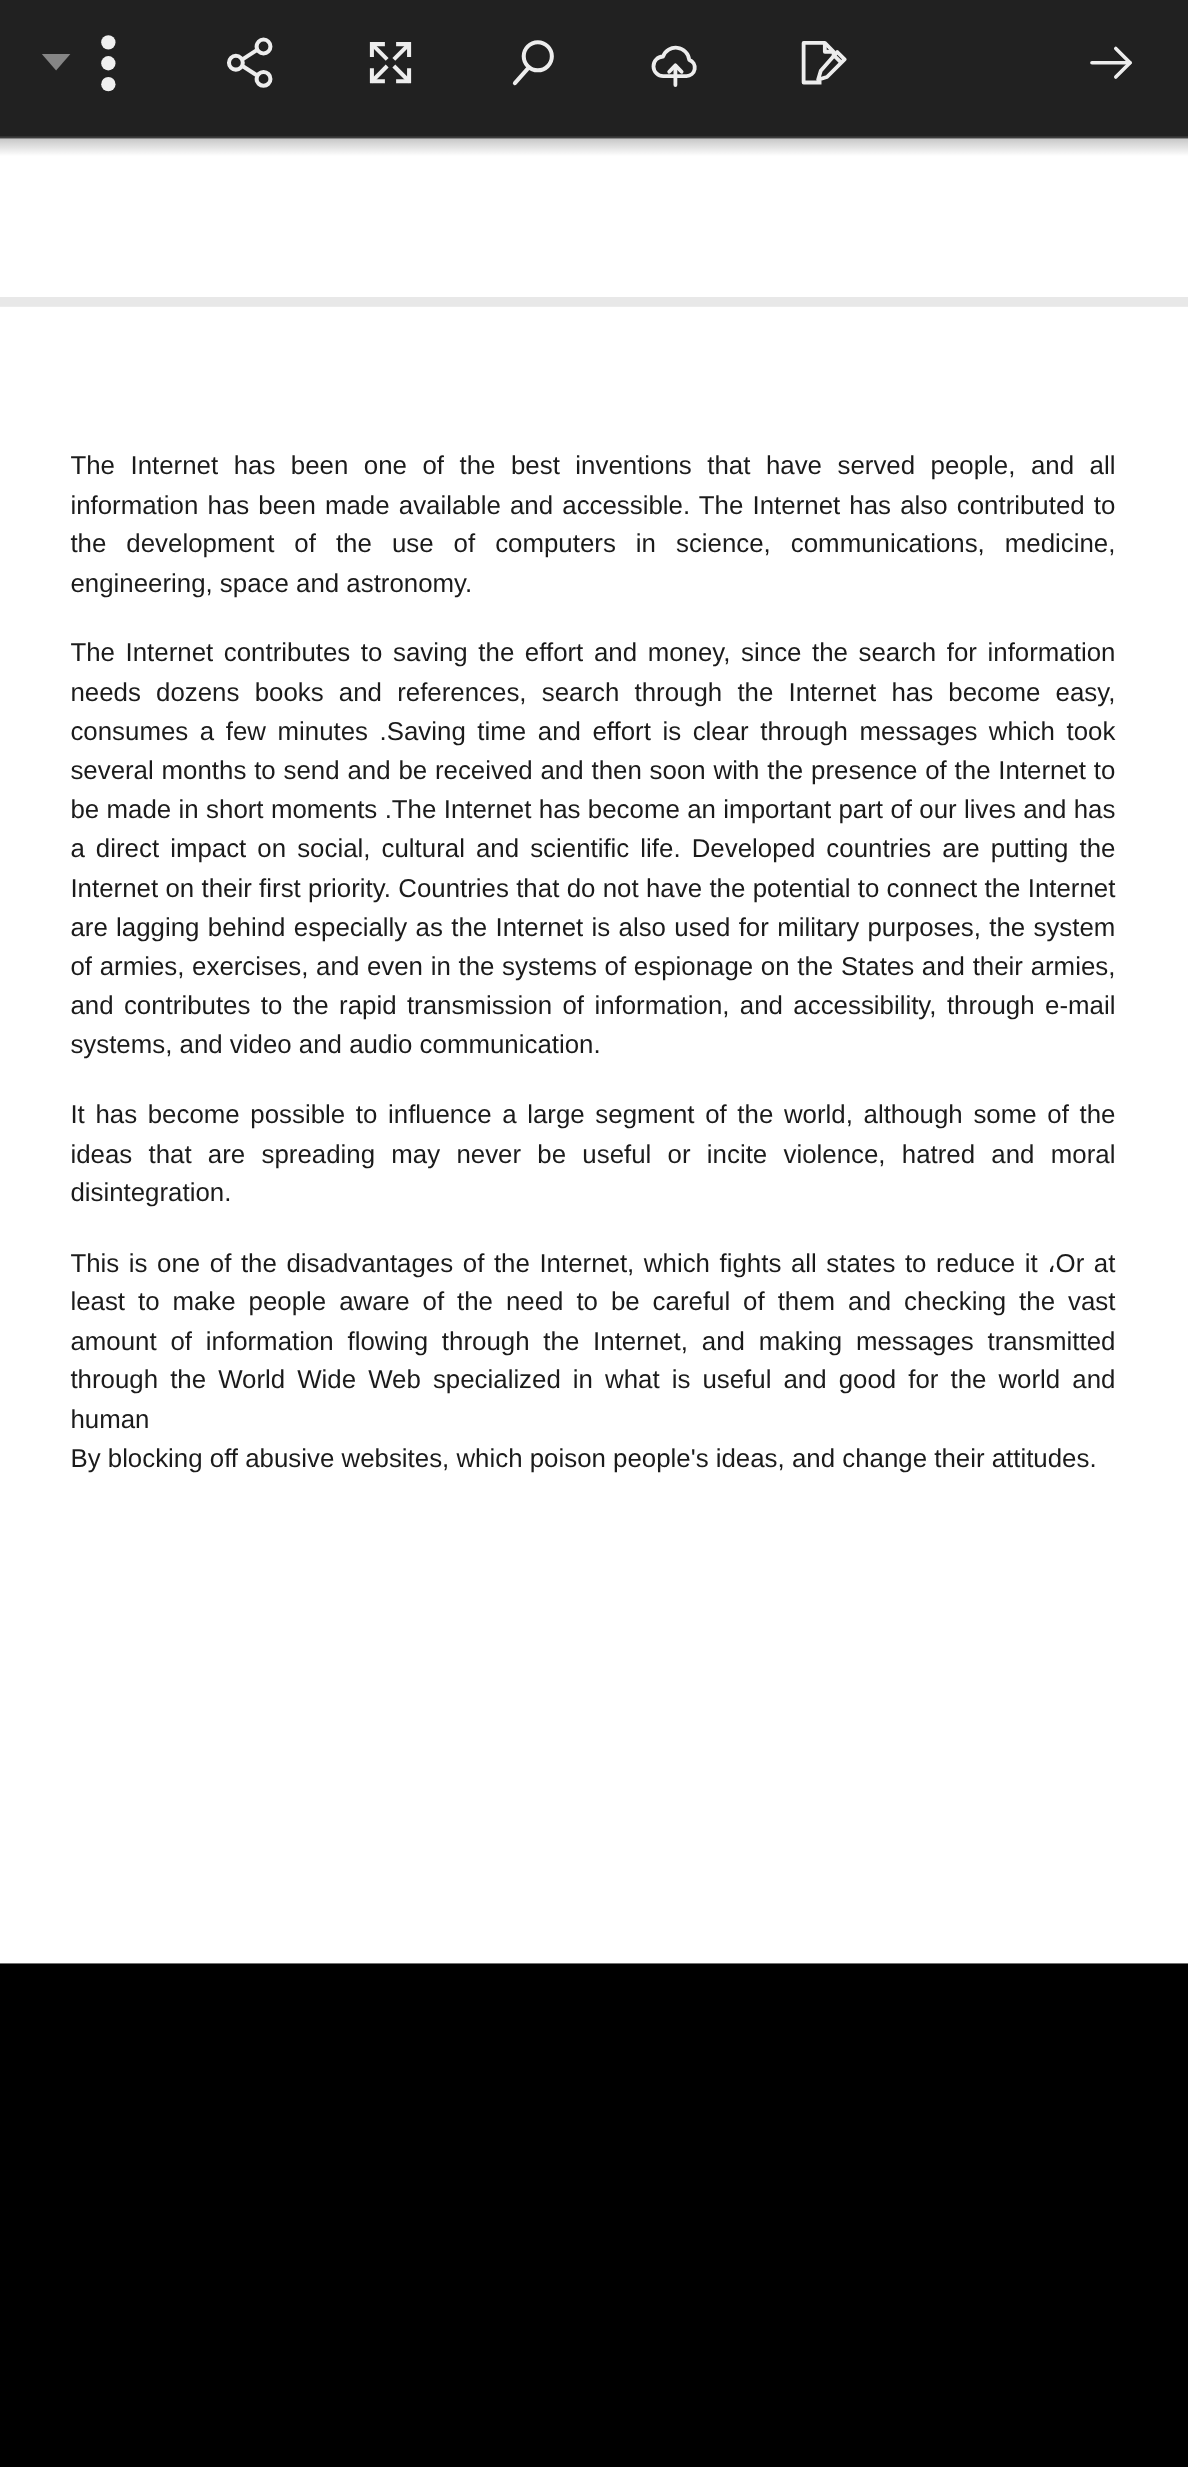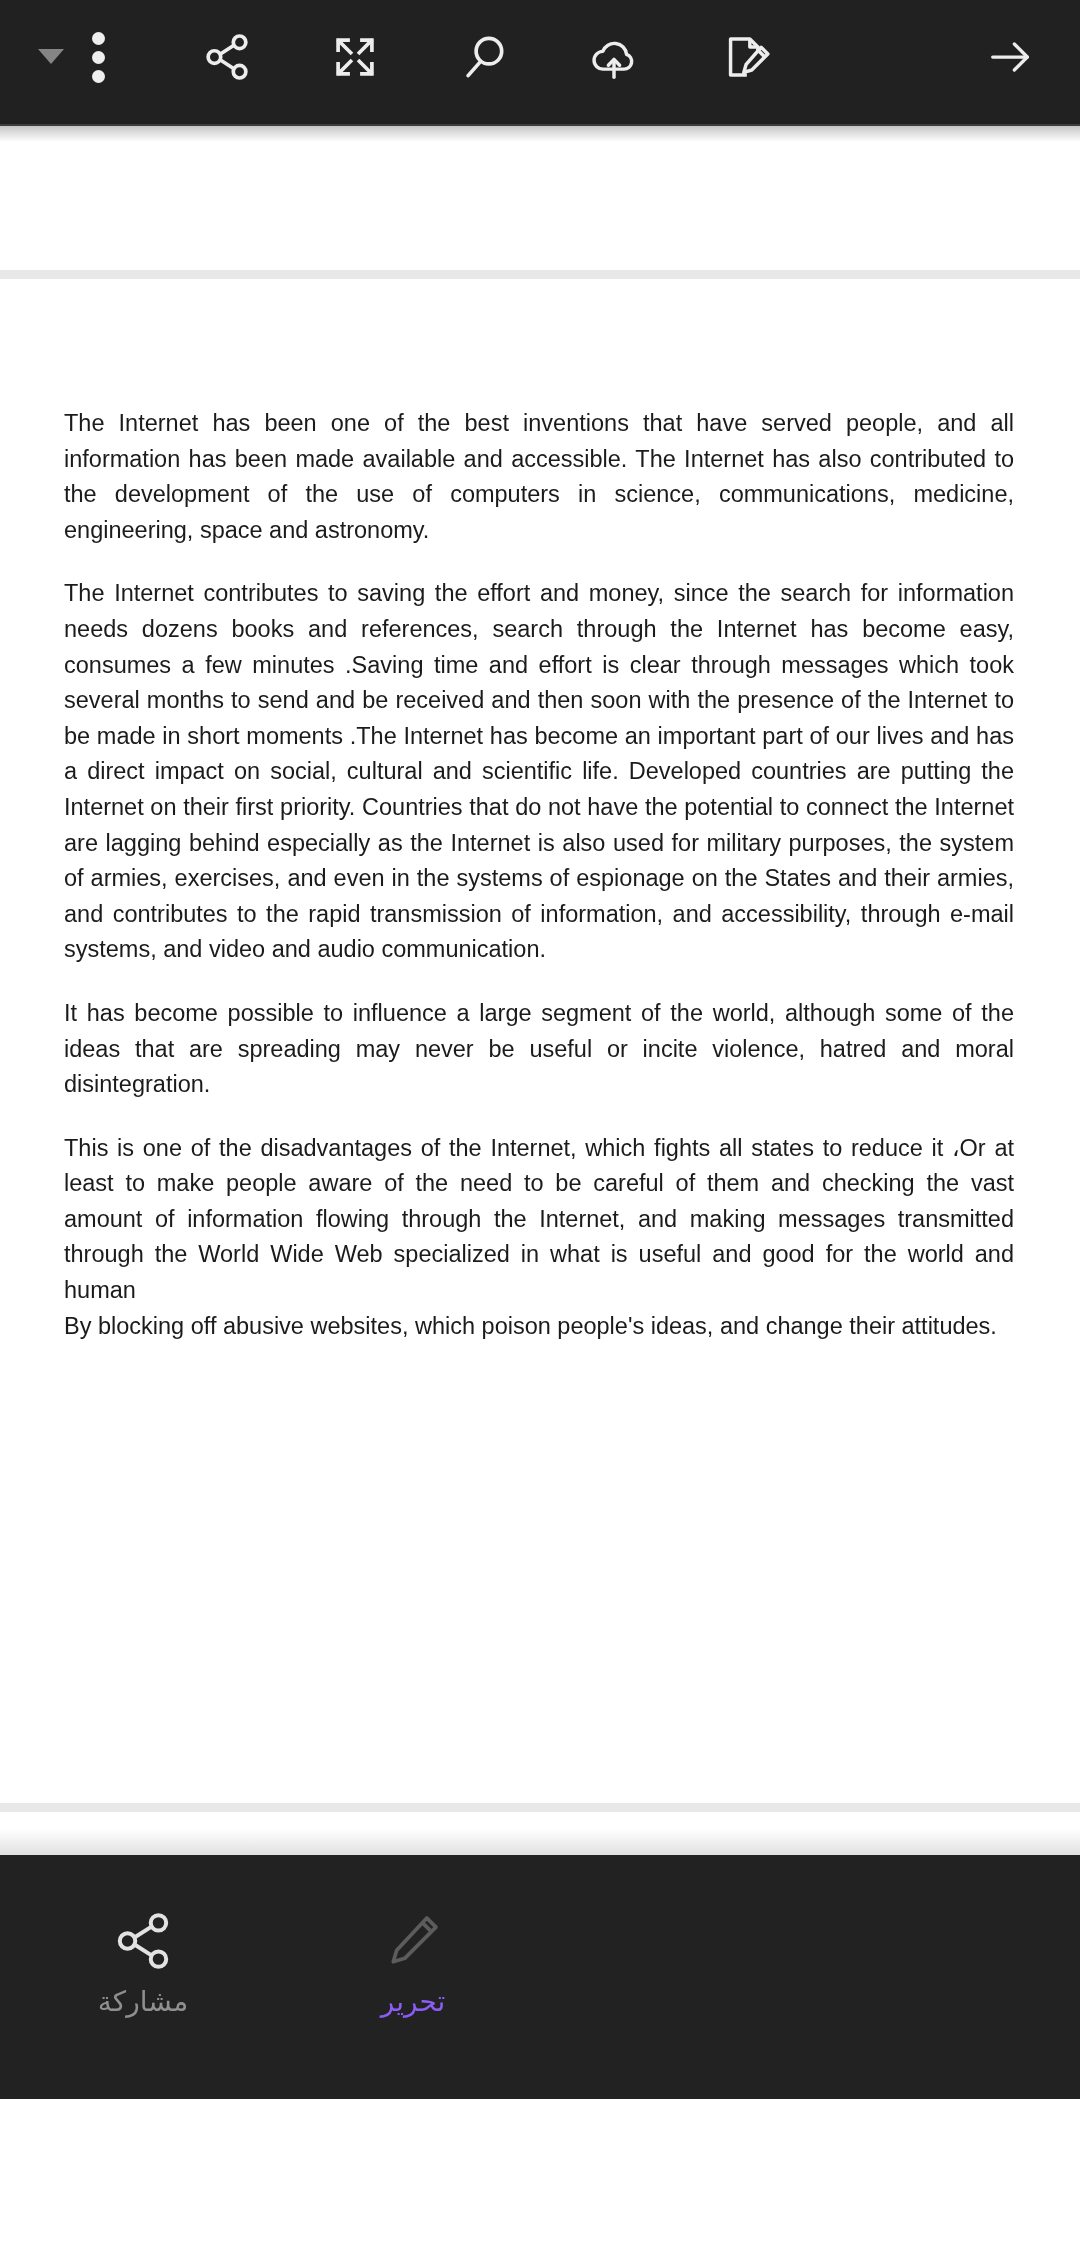--- a/index.html
+++ b/index.html
@@ -1,16 +1,16 @@
 <!DOCTYPE html>
 <html lang="en"><head>
 <meta charset="utf-8">
 <style>
   html,body{margin:0;padding:0;background:#000;}
-  #screen{position:relative;width:1080px;height:2243px;overflow:hidden;background:#fff;
+  #screen{position:relative;width:1080px;height:1785px;overflow:hidden;background:#fff;
           font-family:"Liberation Sans",sans-serif;}
   
   .top-bar{position:absolute;left:0;top:0;width:1080px;height:126px;background:#212121;
            border-bottom:2px solid #3e3e3e;box-sizing:border-box;}
   .tb-icon{position:absolute;display:block;}
   .caret{width:0;height:0;border-left:13px solid transparent;border-right:13px solid transparent;
          border-top:15px solid #858585;}
   .kebab{display:flex;flex-direction:column;gap:6px;}
   .kebab span{width:13px;height:13px;border-radius:50%;background:#efefef;}
   

